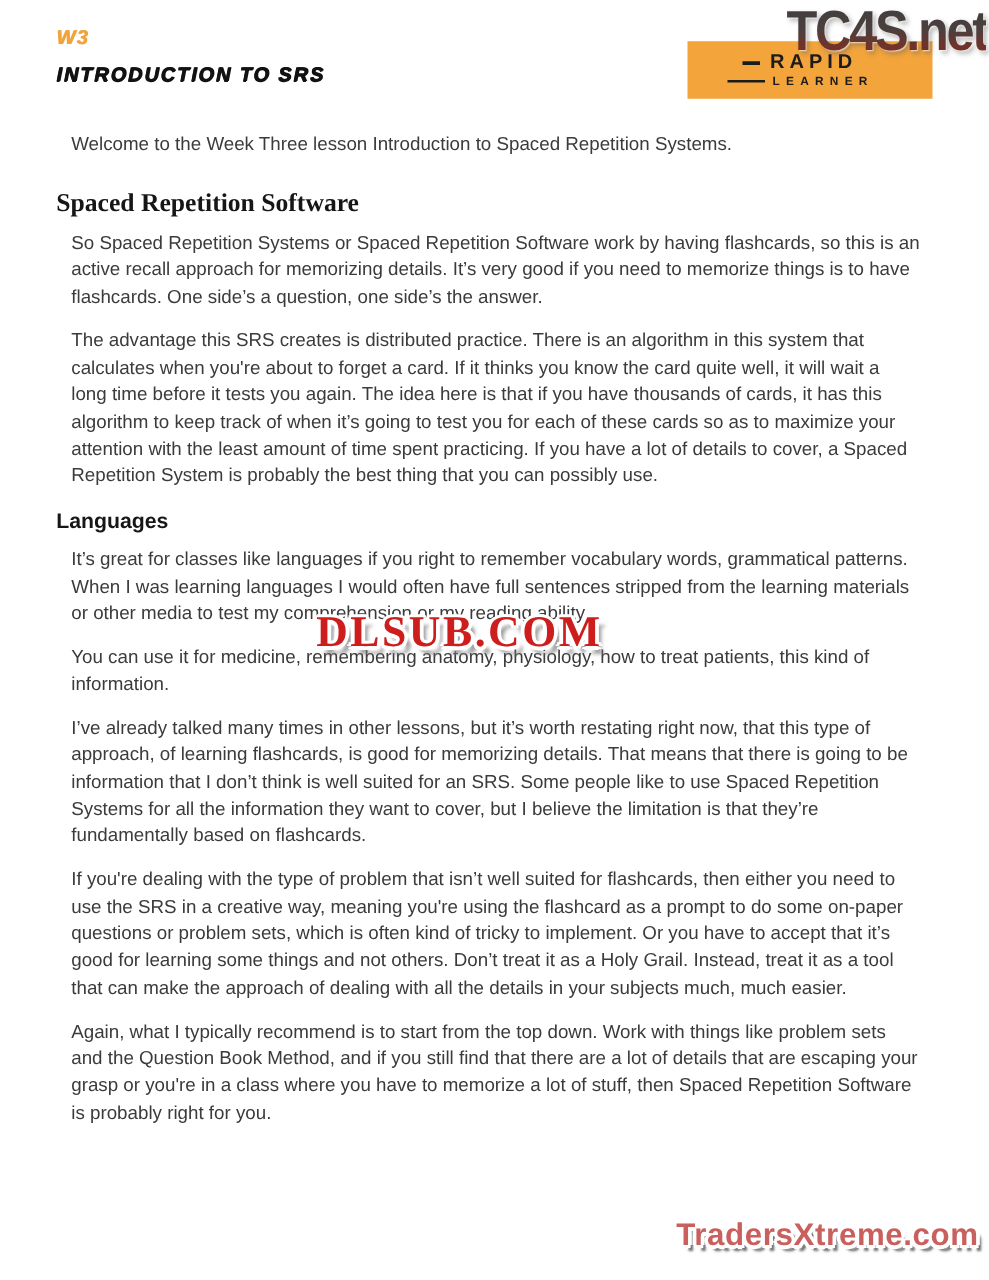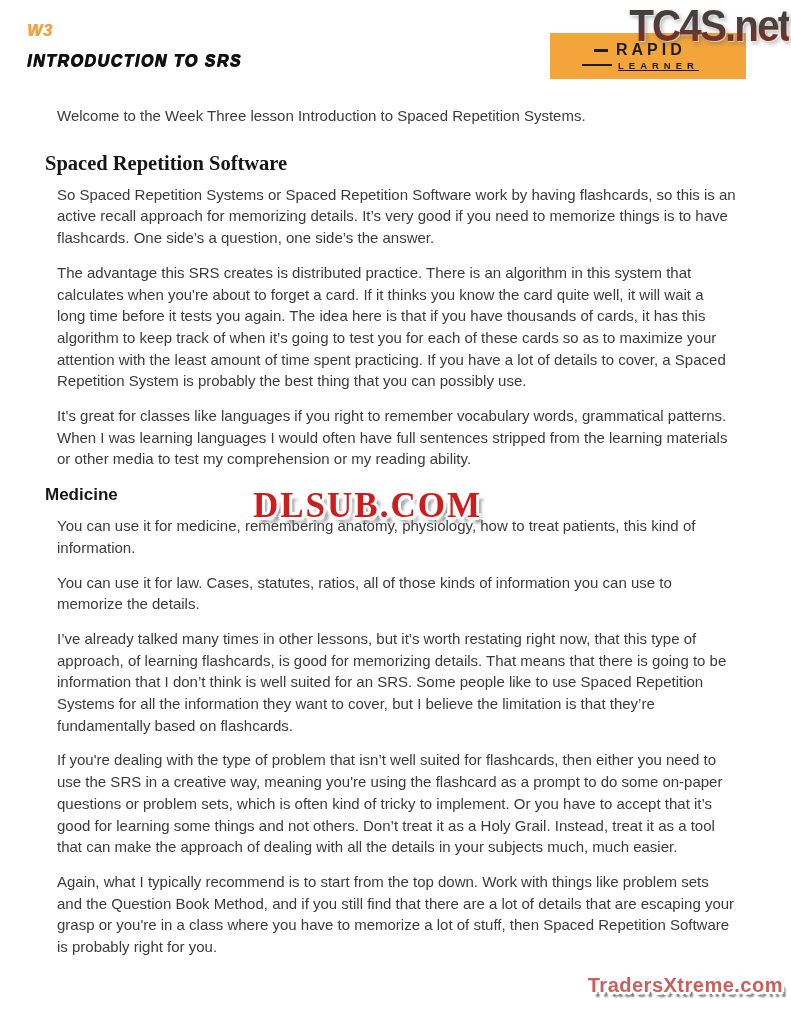--- a/index.html
+++ b/index.html
@@ -5,21 +5,21 @@
   * { margin: 0; padding: 0; box-sizing: border-box; }
   html, body { background: #ffffff; }
   body {
     width: 791px; height: 1024px;
     position: relative;
     font-family: "Liberation Sans", sans-serif;
     overflow: hidden;
   }
 
   
-  .doc-header { position: absolute; left: 27px; top: 22px; }
+  .doc-header { position: absolute; left: 45px; top: 22px; }
   .week-tag {
     font-size: 16px; font-weight: bold; font-style: italic;
     color: #f2a33b; letter-spacing: 1px;
     text-shadow: 0.7px 0 0 currentColor;
     margin-bottom: 12px;
   }
   .lesson-title {
     font-size: 16px; font-weight: bold; font-style: italic;
     text-transform: uppercase; color: #121212;
     letter-spacing: 1.5px;
@@ -37,21 +37,21 @@
   .logo-row { display: flex; align-items: center; }
   .logo-dash { display: inline-block; background: #1c1c1c; }
   .dash-short { width: 14px; height: 3px; margin-right: 8px; }
   .dash-long  { width: 30px; height: 2px; margin-right: 6px; margin-left: -12px; }
   .logo-rapid {
     font-size: 16px; font-weight: bold; letter-spacing: 4px;
     color: #1c1c1c;
   }
   .logo-learner {
     font-size: 9.5px; font-weight: bold; letter-spacing: 5px;
-    color: #1c1c1c; margin-top: 1px; text-decoration: underline;
+    color: #1c1c1c; margin-top: 1px;
   }
 
   
   .wm-tc4s {
     position: absolute; top: 0; right: 2px; z-index: 2;
     font-size: 43px; font-weight: bold; letter-spacing: -2px;
     background: linear-gradient(180deg, #3f3e3e 0%, #4a403e 45%, #7c2f24 80%, #8a4a3a 100%);
     -webkit-background-clip: text; background-clip: text;
     color: transparent;
     transform: scale(0.94, 1.05); transform-origin: top right;
@@ -62,21 +62,21 @@
     font-family: Liberation Serif, serif;
     font-size: 35px; font-weight: bold; letter-spacing: 2px;
     color: #ce1d1d;
     text-shadow:
       -2px -2px 0 #fff, 2px -2px 0 #fff, -2px 2px 0 #fff, 2px 2px 0 #fff,
       -3px 0 0 #fff, 3px 0 0 #fff, 0 -3px 0 #fff, 0 3px 0 #fff,
       5px 6px 3px rgba(130,130,130,0.75);
   }
   .wm-traders {
     position: absolute; right: 8px; top: 974px; z-index: 3;
-    font-size: 20px; font-weight: bold; letter-spacing: 0.5px;
+    font-size: 25px; font-weight: bold; letter-spacing: 0.5px;
     color: #c9605e;
     text-shadow:
       -2px -2px 0 #fff, 2px -2px 0 #fff, -2px 2px 0 #fff, 2px 2px 0 #fff,
       -3px 0 0 #fff, 3px 0 0 #fff, 0 -3px 0 #fff, 0 3px 0 #fff,
       4px 5px 2px rgba(70,70,70,0.8);
   }
 
   
   .content {
     position: absolute; left: 45px; top: 105px; width: 703px;
@@ -113,25 +113,24 @@
 
 <div class="wm-tc4s">TC4S.net</div>
 
 <main class="content">
   <p>Welcome to the Week Three lesson Introduction to Spaced Repetition Systems.</p>
 
   <h1>Spaced Repetition Software</h1>
   <p>So Spaced Repetition Systems or Spaced Repetition Software work by having flashcards, so this is an active recall approach for memorizing details. It’s very good if you need to memorize things is to have flashcards. One side’s a question, one side’s the answer.</p>
   <p>The advantage this SRS creates is distributed practice. There is an algorithm in this system that calculates when you're about to forget a card. If it thinks you know the card quite well, it will wait a long time before it tests you again. The idea here is that if you have thousands of cards, it has this algorithm to keep track of when it’s going to test you for each of these cards so as to maximize your attention with the least amount of time spent practicing. If you have a lot of details to cover, a Spaced Repetition System is probably the best thing that you can possibly use.</p>
 
+  <h2>Languages</h2>
   <p>It’s great for classes like languages if you right to remember vocabulary words, grammatical patterns. When I was learning languages I would often have full sentences stripped from the learning materials or other media to test my comprehension or my reading ability.</p>
 
-  <h2>Medicine</h2>
   <p>You can use it for medicine, remembering anatomy, physiology, how to treat patients, this kind of information.</p>
 
-  <p>You can use it for law. Cases, statutes, ratios, all of those kinds of information you can use to memorize the details.</p>
   <p>I’ve already talked many times in other lessons, but it’s worth restating right now, that this type of approach, of learning flashcards, is good for memorizing details. That means that there is going to be information that I don’t think is well suited for an SRS. Some people like to use Spaced Repetition Systems for all the information they want to cover, but I believe the limitation is that they’re fundamentally based on flashcards.</p>
   <p>If you're dealing with the type of problem that isn’t well suited for flashcards, then either you need to use the SRS in a creative way, meaning you're using the flashcard as a prompt to do some on-paper questions or problem sets, which is often kind of tricky to implement. Or you have to accept that it’s good for learning some things and not others. Don’t treat it as a Holy Grail. Instead, treat it as a tool that can make the approach of dealing with all the details in your subjects much, much easier.</p>
   <p>Again, what I typically recommend is to start from the top down. Work with things like problem sets and the Question Book Method, and if you still find that there are a lot of details that are escaping your grasp or you're in a class where you have to memorize a lot of stuff, then Spaced Repetition Software is probably right for you.</p>
 </main>
 
 <div class="wm-dlsub">DLSUB.COM</div>
 <div class="wm-traders">TradersXtreme.com</div>
 
 </body></html>

